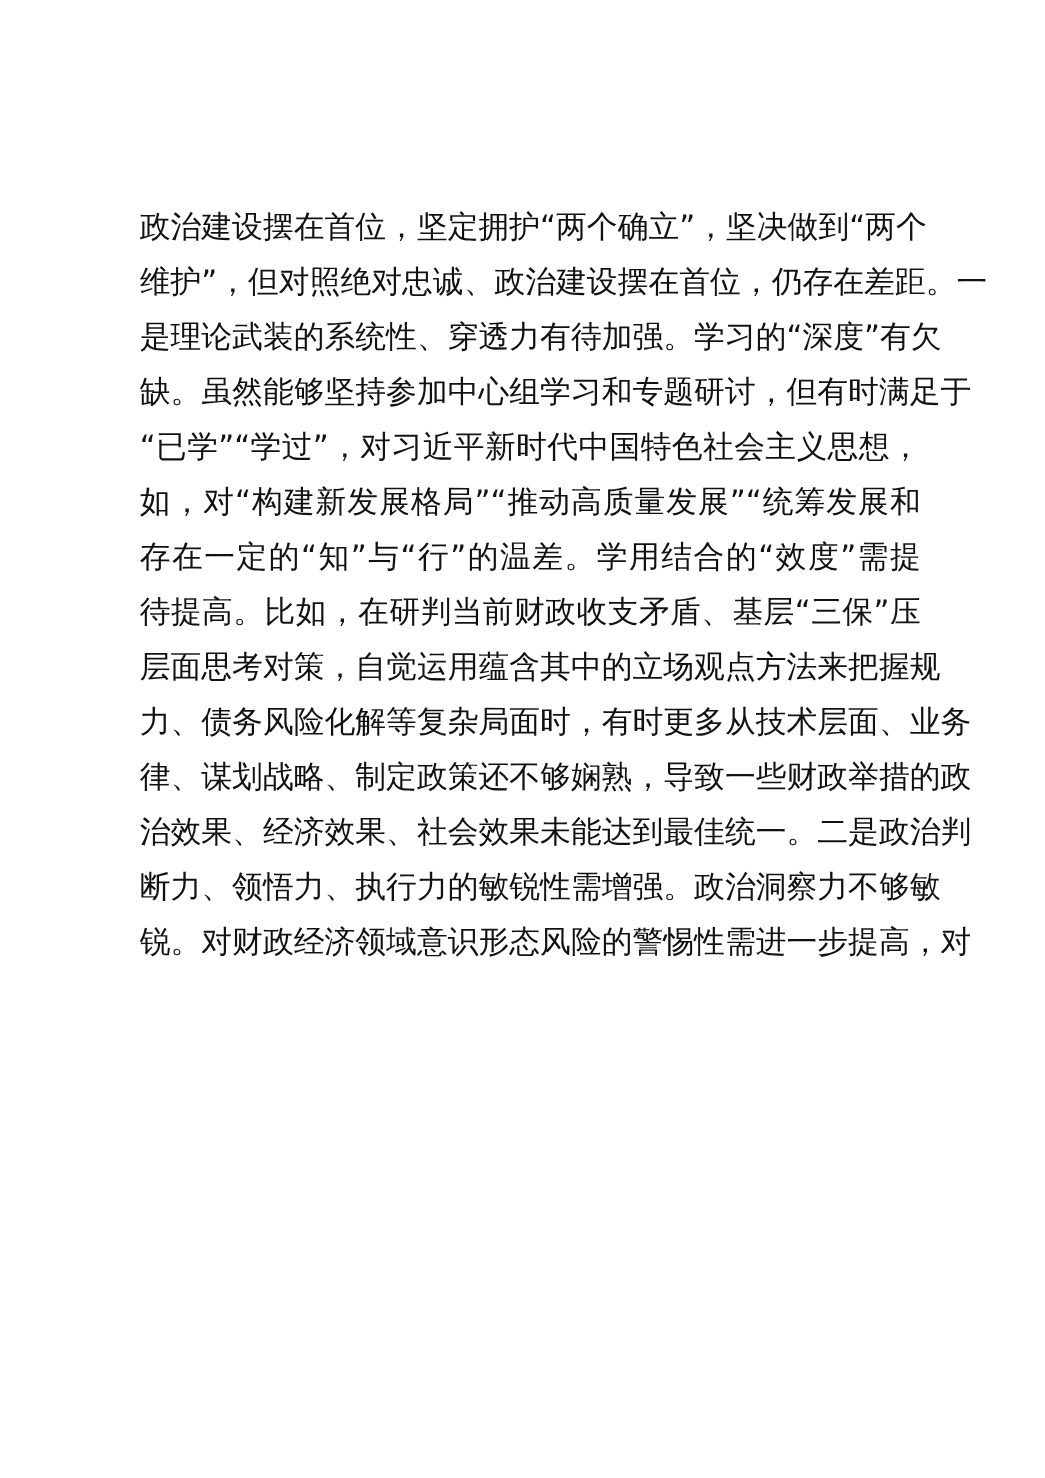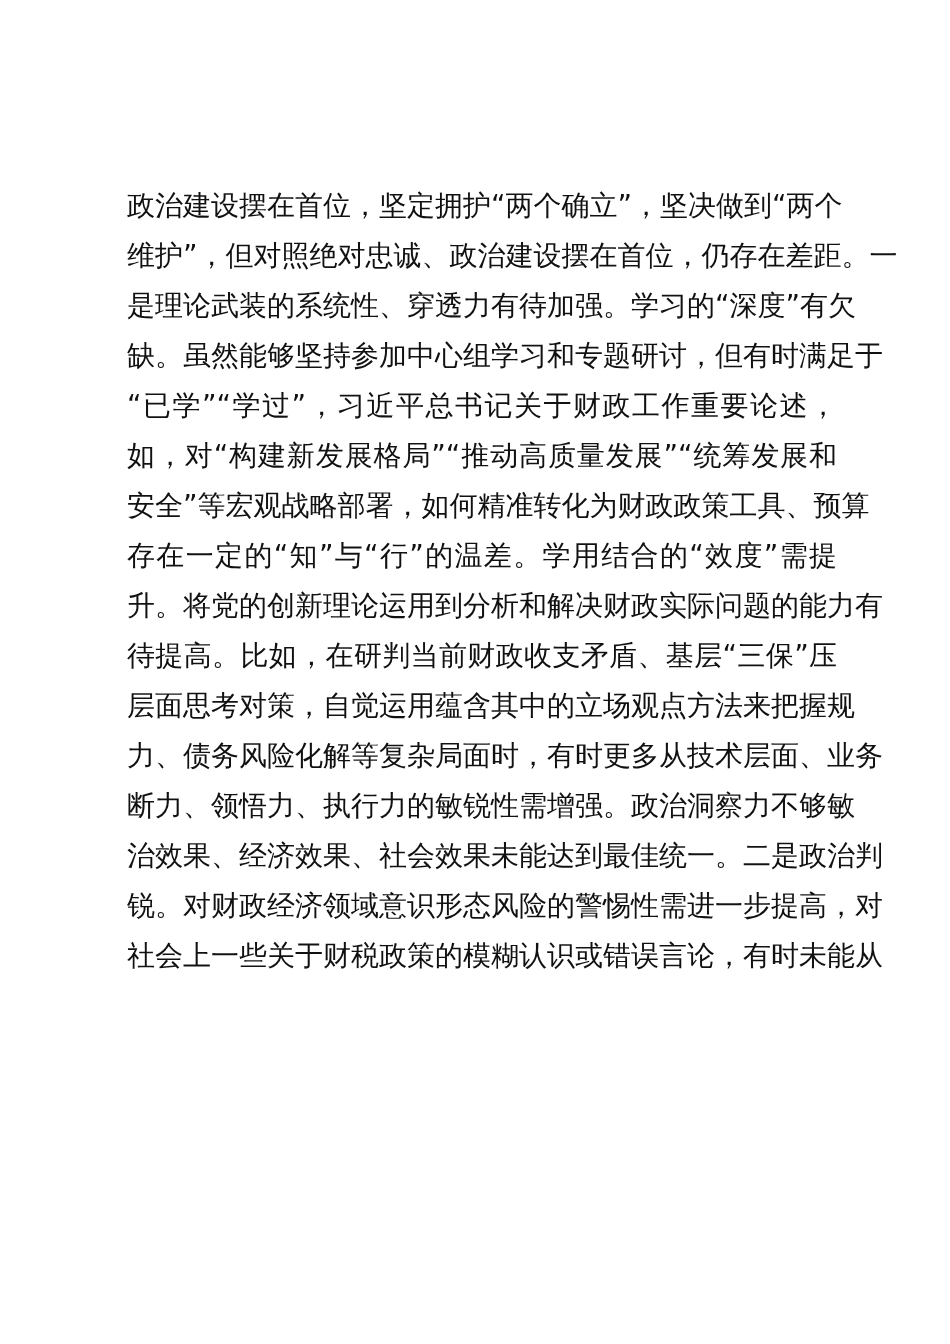--- a/index.html
+++ b/index.html
@@ -42,26 +42,24 @@
   </style>
 </head>
 <body>
 
 <div class="page">
   <div class="body-text">
     <span class="line">政治建设摆在首位，坚定拥护“两个确立”，坚决做到“两个</span>
     <span class="line">维护”，但对照绝对忠诚、政治建设摆在首位，仍存在差距。一</span>
     <span class="line">是理论武装的系统性、穿透力有待加强。学习的“深度”有欠</span>
     <span class="line">缺。虽然能够坚持参加中心组学习和专题研讨，但有时满足于</span>
-    <span class="line">“已学”“学过”，习近平总书记关于财政工作重要论述，</span>
+    <span class="line">“已学”“学过”，对习近平新时代中国特色社会主义思想，</span>
     <span class="line">如，对“构建新发展格局”“推动高质量发展”“统筹发展和</span>
-    <span class="line">安全”等宏观战略部署，如何精准转化为财政政策工具、预算</span>
     <span class="line">存在一定的“知”与“行”的温差。学用结合的“效度”需提</span>
-    <span class="line">升。将党的创新理论运用到分析和解决财政实际问题的能力有</span>
     <span class="line">待提高。比如，在研判当前财政收支矛盾、基层“三保”压</span>
     <span class="line">层面思考对策，自觉运用蕴含其中的立场观点方法来把握规</span>
     <span class="line">力、债务风险化解等复杂局面时，有时更多从技术层面、业务</span>
+    <span class="line">律、谋划战略、制定政策还不够娴熟，导致一些财政举措的政</span>
+    <span class="line">治效果、经济效果、社会效果未能达到最佳统一。二是政治判</span>
     <span class="line">断力、领悟力、执行力的敏锐性需增强。政治洞察力不够敏</span>
-    <span class="line">治效果、经济效果、社会效果未能达到最佳统一。二是政治判</span>
     <span class="line">锐。对财政经济领域意识形态风险的警惕性需进一步提高，对</span>
-    <span class="line">社会上一些关于财税政策的模糊认识或错误言论，有时未能从</span>
   </div>
 </div>
 
 </body></html>

